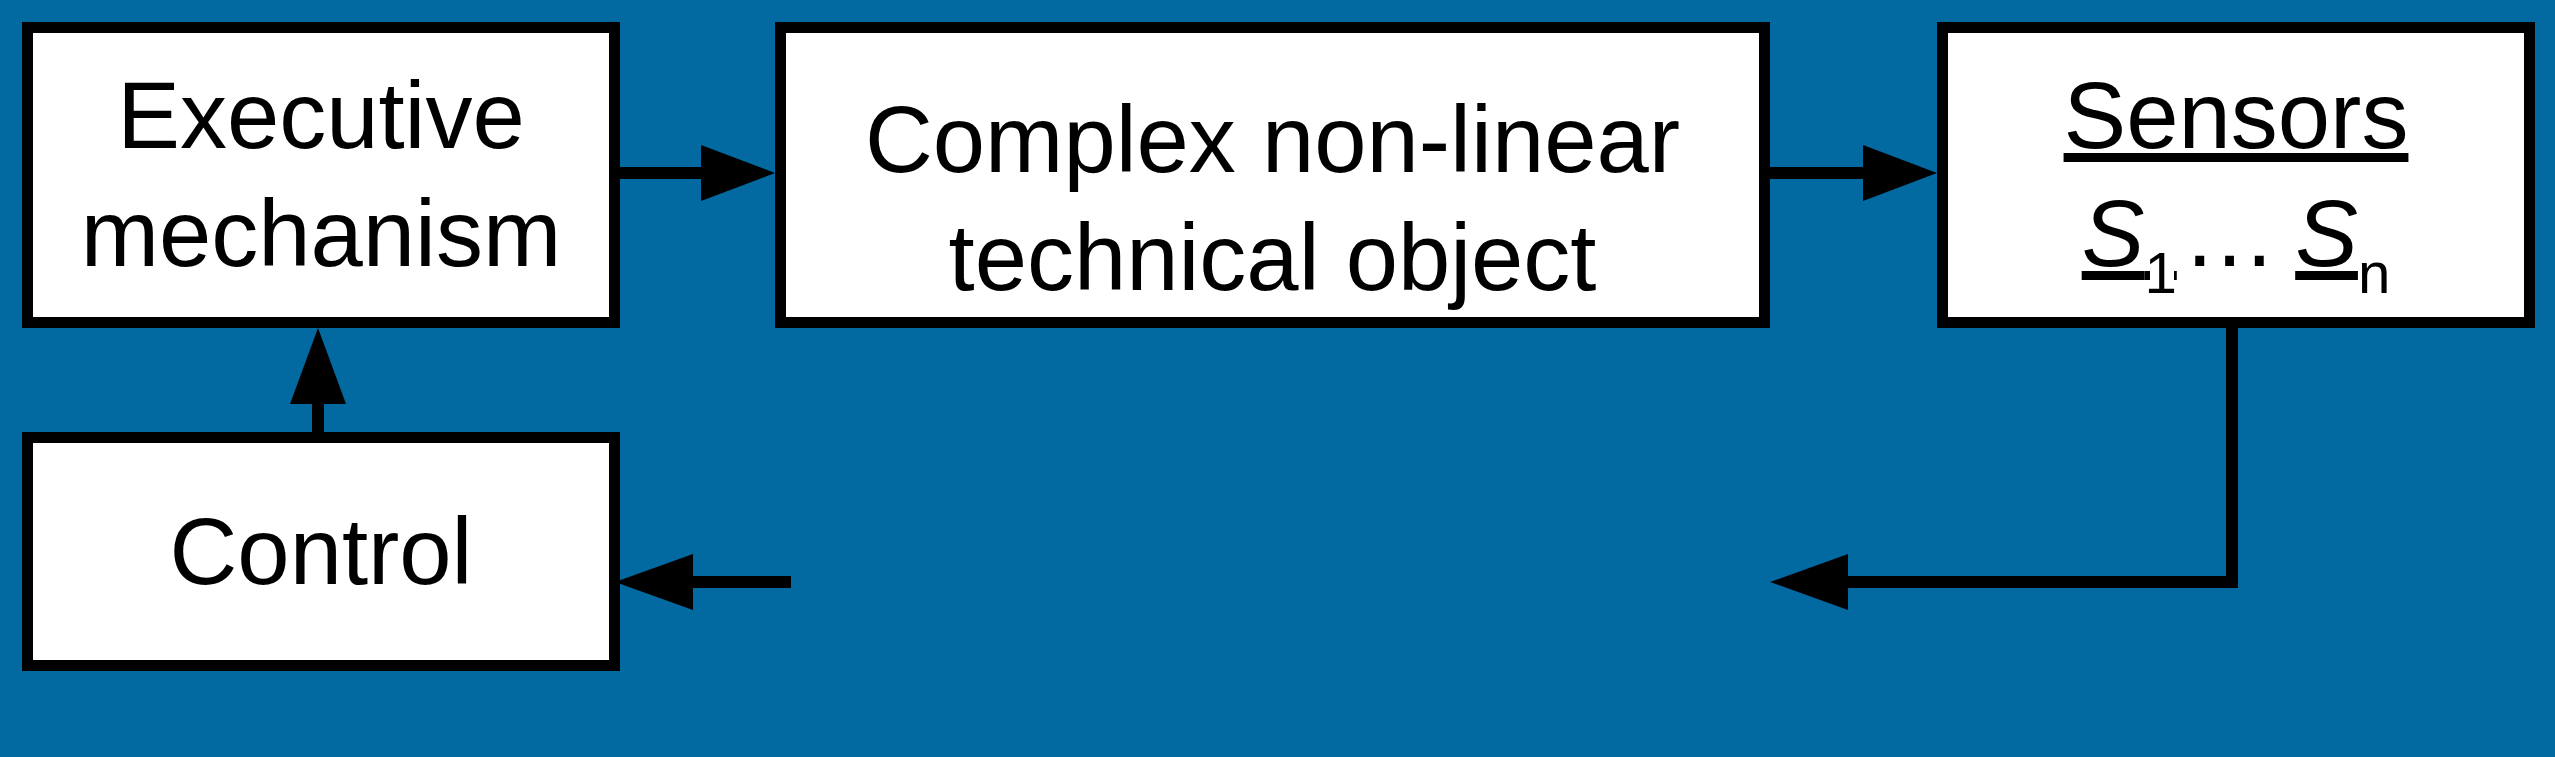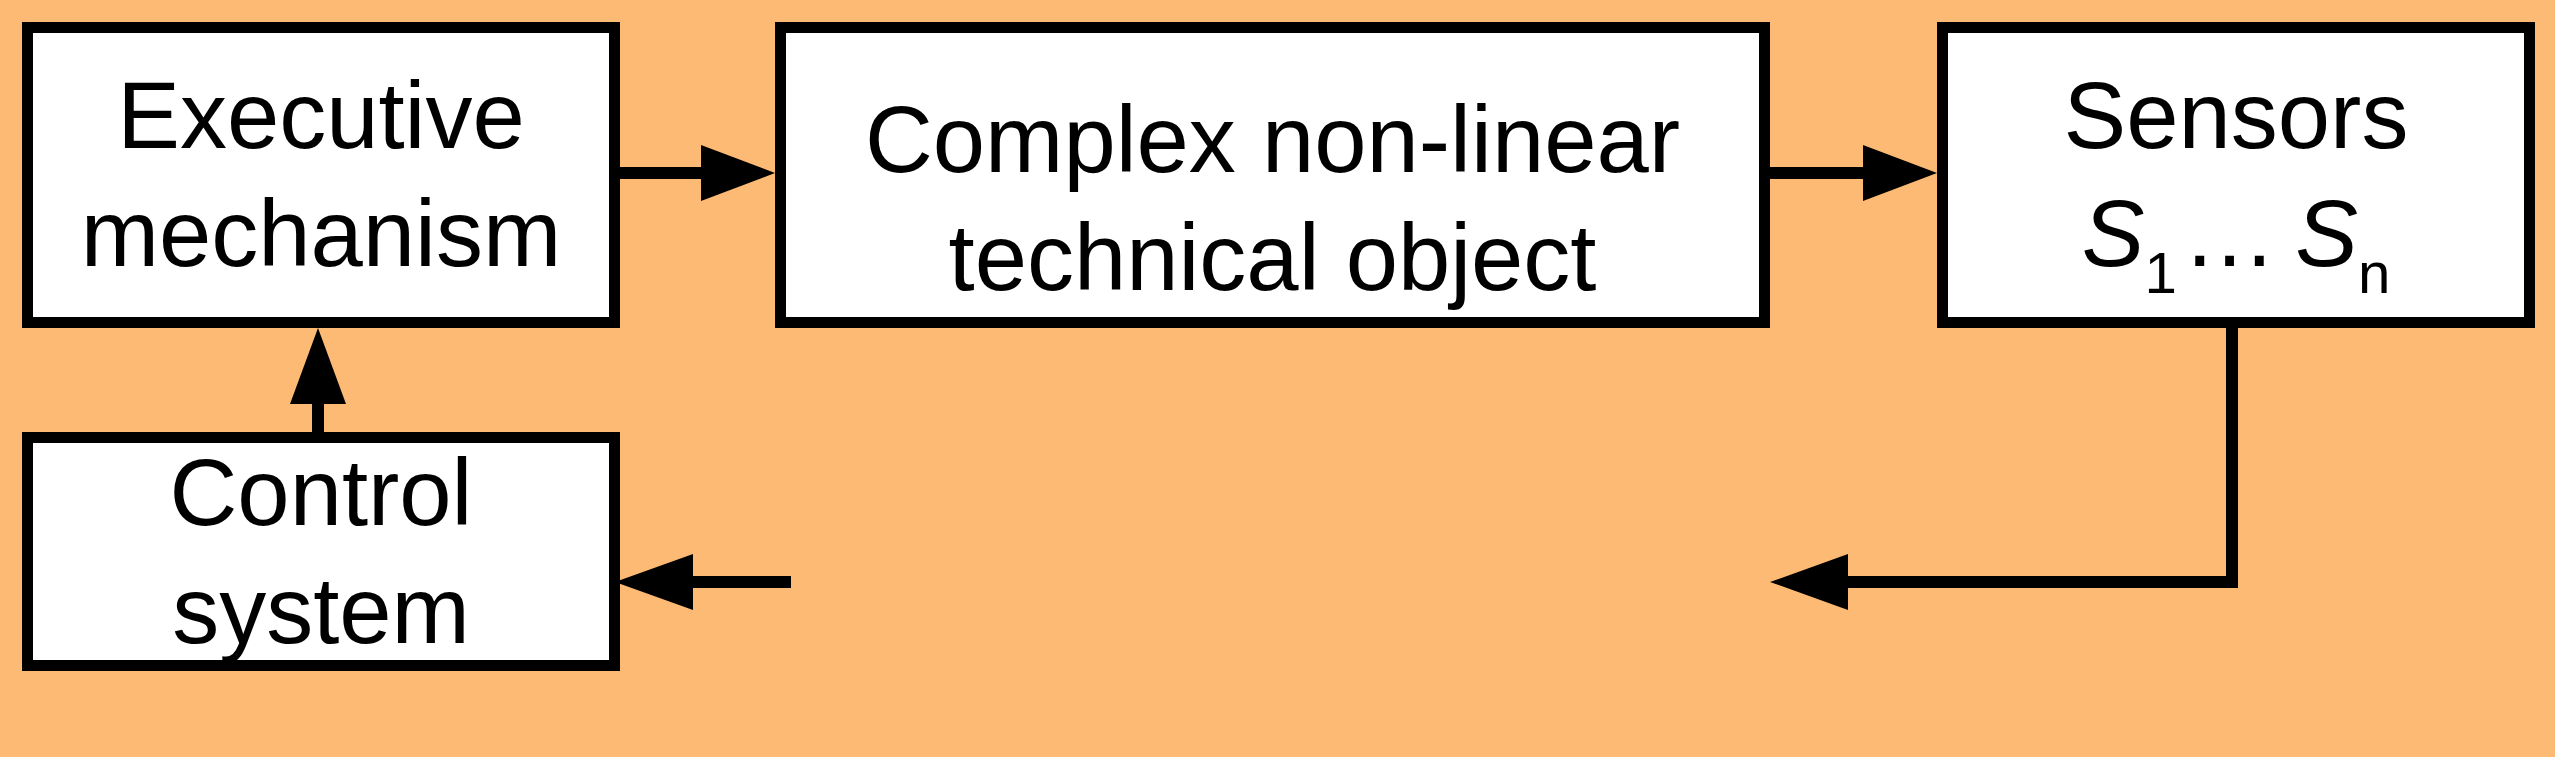--- a/index.html
+++ b/index.html
@@ -4,21 +4,21 @@
 <style>
   html, body {
     margin: 0;
     padding: 0;
     background: #ffffff;
   }
   #canvas {
     position: relative;
     width: 2555px;
     height: 757px;
-    background: #fdba74;
+    background: #0369a1;
     font-family: "Liberation Sans", sans-serif;
     color: #000000;
     overflow: hidden;
   }
   .box {
     position: absolute;
     border: 11px solid #000000;
     background: #ffffff;
     display: flex;
     flex-direction: column;
@@ -70,21 +70,21 @@
   }
   .tri-up {
     border-left: 28px solid transparent;
     border-right: 28px solid transparent;
     border-bottom: 76px solid #000000;
   }
 
   
   #box-executive   { left: 22px;   top: 22px;  width: 598px; height: 306px; }
   #box-object      { left: 775px;  top: 22px;  width: 995px; height: 306px; justify-content: flex-end; }
-  #box-sensors     { left: 1937px; top: 22px;  width: 598px; height: 306px; }
+  #box-sensors     { left: 1937px; top: 22px;  width: 598px; height: 306px; text-decoration: underline; }
   #box-control     { left: 22px;   top: 432px; width: 598px; height: 239px; }
   #box-ann         { left: 785px;  top: 432px; width: 985px; height: 311px; }
 
   
   #a1-line { left: 620px;  top: 167px; width: 86px; }
   #a1-head { left: 701px;  top: 145px; }
   
   #a2-line { left: 1770px; top: 167px; width: 95px; }
   #a2-head { left: 1863px; top: 145px; }
   
@@ -115,21 +115,20 @@
 
   <div class="box" id="box-sensors">
     <div class="bline">Sensors</div>
     <div class="bline formula">
       <i>S</i><sub>1</sub><span class="dots">…</span><i>S</i><sub>n</sub>
     </div>
   </div>
 
   <div class="box" id="box-control">
     <div class="bline">Control</div>
-    <div class="bline">system</div>
   </div>
 
 
   <div class="hline" id="a1-line"></div>
   <div class="tri tri-right" id="a1-head"></div>
 
   <div class="hline" id="a2-line"></div>
   <div class="tri tri-right" id="a2-head"></div>
 
   <div class="vline" id="a3-vline"></div>

